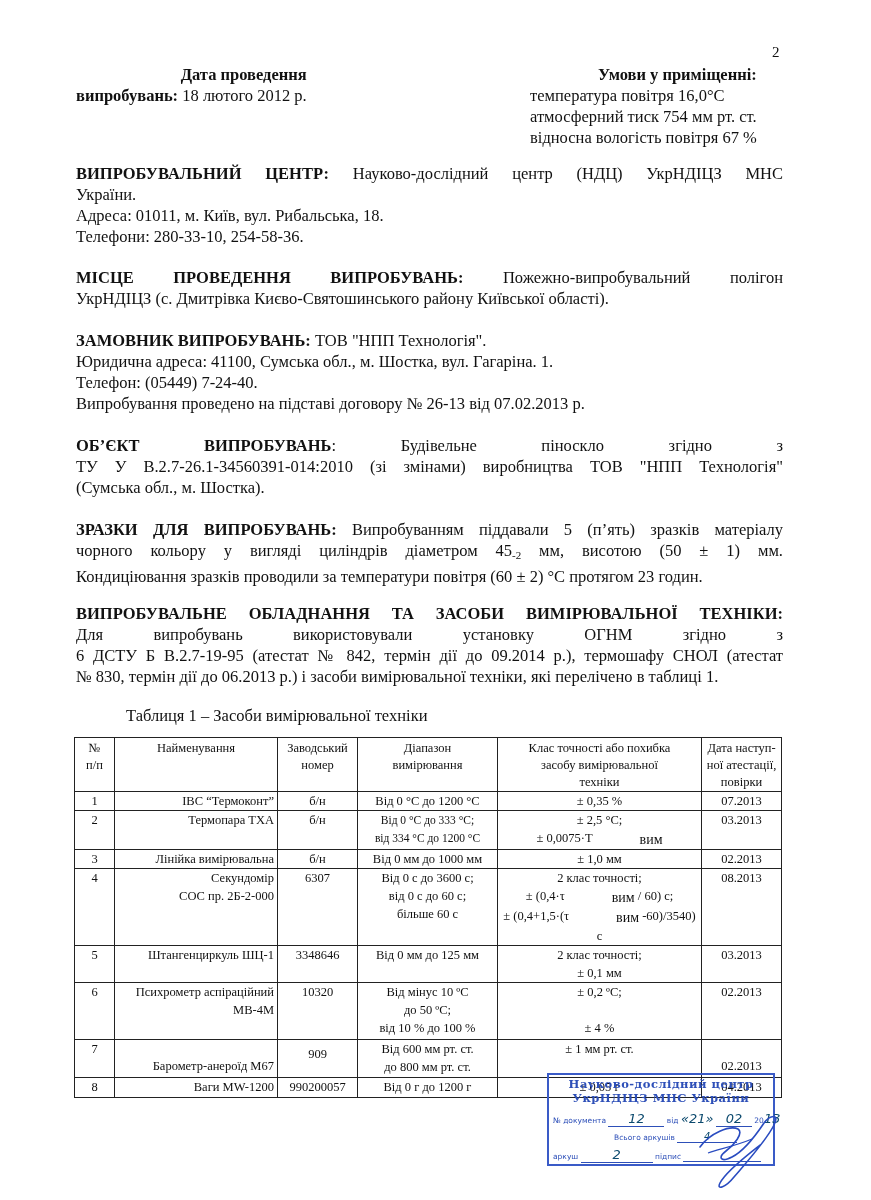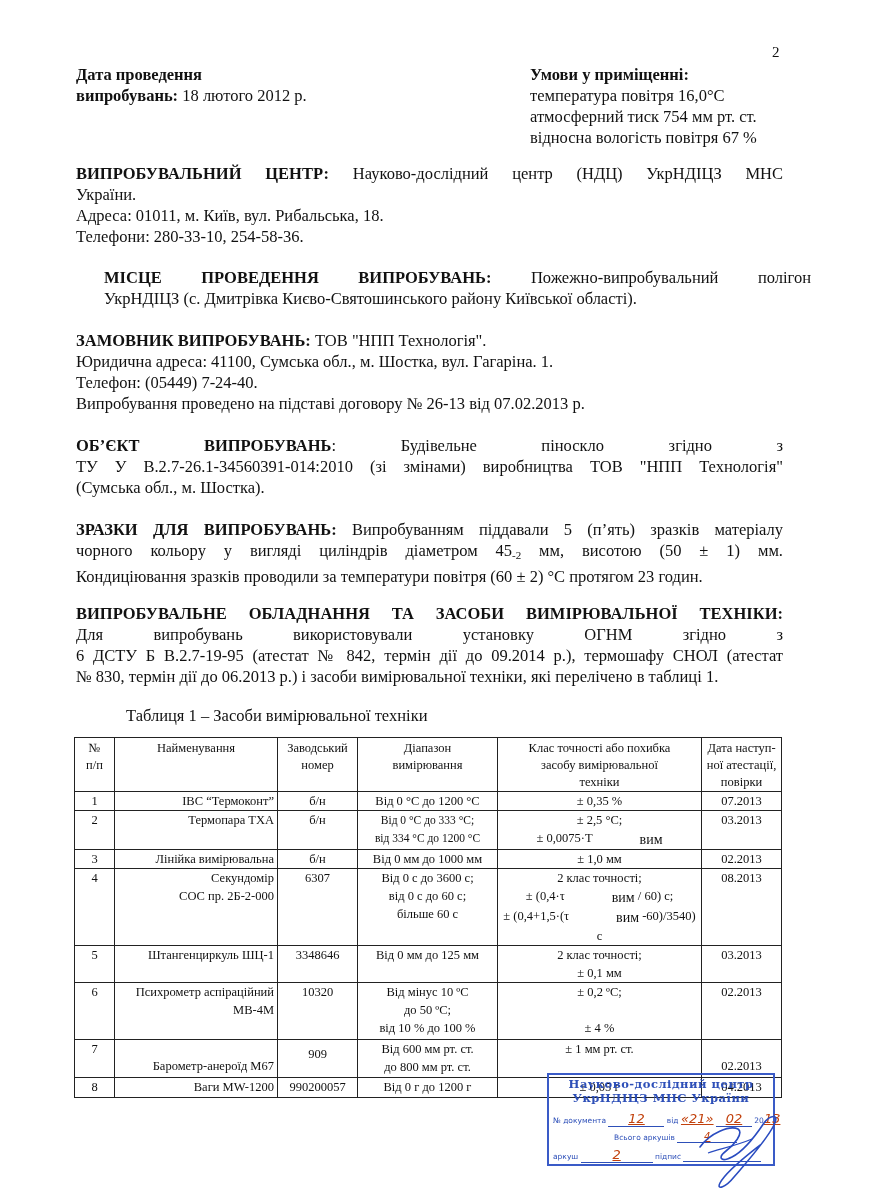--- a/index.html
+++ b/index.html
@@ -2,21 +2,21 @@
 <html><head>
 <meta charset="utf-8">
 <style>
   html, body { margin: 0; padding: 0; background: #ffffff; }
   body {
     width: 871px; height: 1200px; position: relative; overflow: hidden;
     font-family: "Liberation Serif", serif; color: #111; font-size: 16.5px;
   }
   .abs { position: absolute; }
   .page-num { left: 772px; top: 44px; font-size: 15px; }
-  .b { font-weight: bold; }
+  .b { font-weight: bold; text-align: right; }
   .line { white-space: nowrap; line-height: 21px; }
   .left-col { left: 76px; top: 64px; }
   .right-col { left: 530px; top: 64px; }
   .section { left: 76px; width: 707px; line-height: 21px; }
   .just { text-align: justify; text-align-last: justify; }
   .section p { margin: 0; }
   .sub { font-size: 11px; vertical-align: -3px; }
   .caption { left: 126px; top: 706px; font-size: 16.5px; }
 
   table.mt {
@@ -33,21 +33,21 @@
   .sm { font-size: 14px; vertical-align: -2px; margin-left: 47px; }
 
   .stamp {
     position: absolute; left: 547px; top: 1073px; width: 228px; height: 93px;
     border: 2px solid #3a5bc7; color: #2d4fb8; font-family: "DejaVu Sans", sans-serif;
     box-sizing: border-box;
   }
   .stamp .t1, .stamp .t2 { text-align: center; font-weight: bold; font-size: 11.5px; line-height: 14px; font-family: "DejaVu Serif", serif; letter-spacing: 0.5px; }
   .stamp .t1 { margin-top: 2px; }
   .stamp .row { font-size: 7.5px; position: absolute; white-space: nowrap; }
-  .stamp .hw { font-family: "DejaVu Sans", sans-serif; font-style: italic; font-size: 13px; color: #c2410c; text-decoration: underline; }
+  .stamp .hw { font-family: "DejaVu Sans", sans-serif; font-style: italic; font-size: 13px; color: #0c4a6e; }
   .uline { display: inline-block; border-bottom: 1px solid #2d4fb8; text-align: center; }
   .sig { position: absolute; left: 690px; top: 1105px; }
 </style>
 </head>
 <body>
 
 <div class="abs page-num">2</div>
 
 <div class="abs left-col">
   <div class="line b">Дата проведення</div>
@@ -61,21 +61,21 @@
   <div class="line">відносна вологість повітря 67 %</div>
 </div>
 
 <div class="abs section" style="top:163px;">
   <p class="just"><span class="b">ВИПРОБУВАЛЬНИЙ  ЦЕНТР:</span> <span>Науково-дослідний центр (НДЦ) УкрНДІЦЗ МНС</span></p>
   <p>України.</p>
   <p>Адреса: 01011, м. Київ, вул. Рибальська, 18.</p>
   <p>Телефони: 280-33-10, 254-58-36.</p>
 </div>
 
-<div class="abs section" style="top:267px;margin-left:28px;">
+<div class="abs section" style="top:267px;">
   <p class="just"><span class="b">МІСЦЕ  ПРОВЕДЕННЯ  ВИПРОБУВАНЬ:</span> <span>Пожежно-випробувальний полігон</span></p>
   <p>УкрНДІЦЗ (с. Дмитрівка Києво-Святошинського району Київської області).</p>
 </div>
 
 <div class="abs section" style="top:330px;">
   <p><span class="b">ЗАМОВНИК ВИПРОБУВАНЬ:</span><span> ТОВ "НПП Технологія".</span></p>
   <p>Юридична адреса: 41100, Сумська обл., м. Шостка, вул. Гагаріна. 1.</p>
   <p>Телефон: (05449) 7-24-40.</p>
   <p>Випробування проведено на підставі договору № 26-13 від 07.02.2013 р.</p>
 </div>

